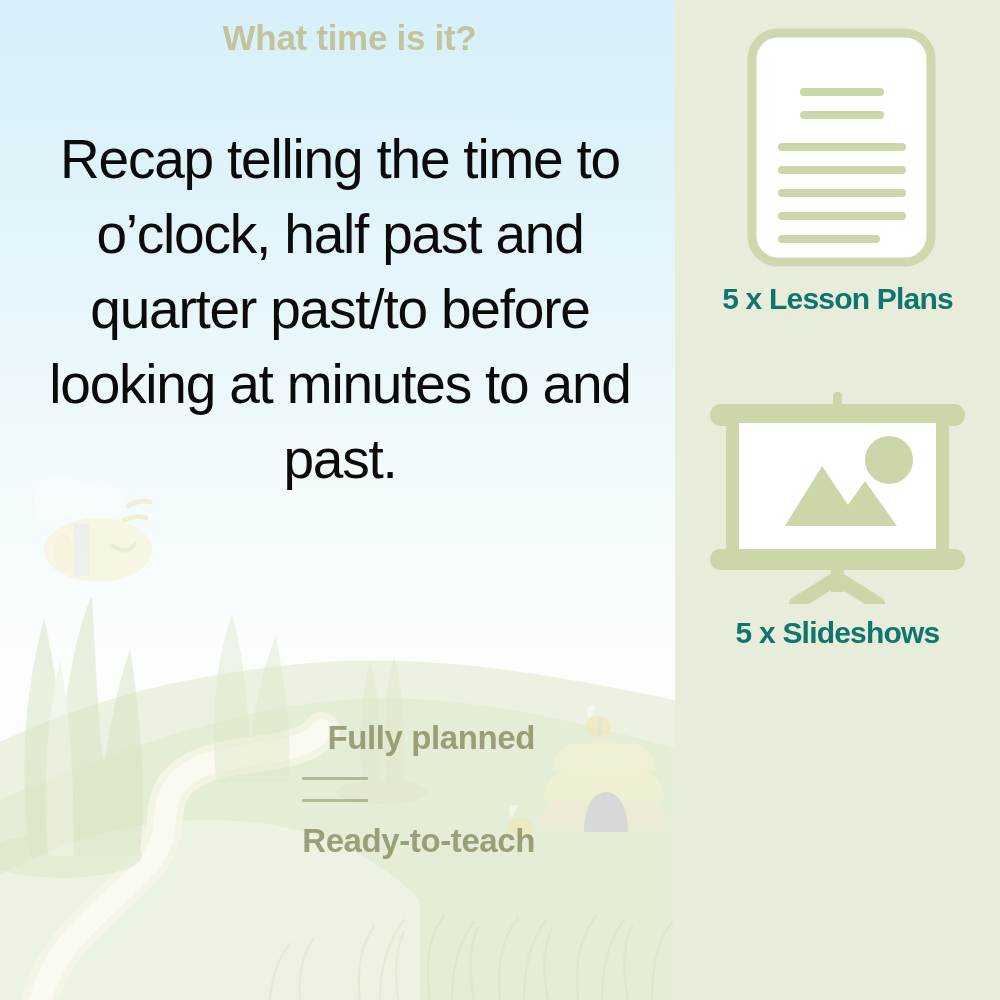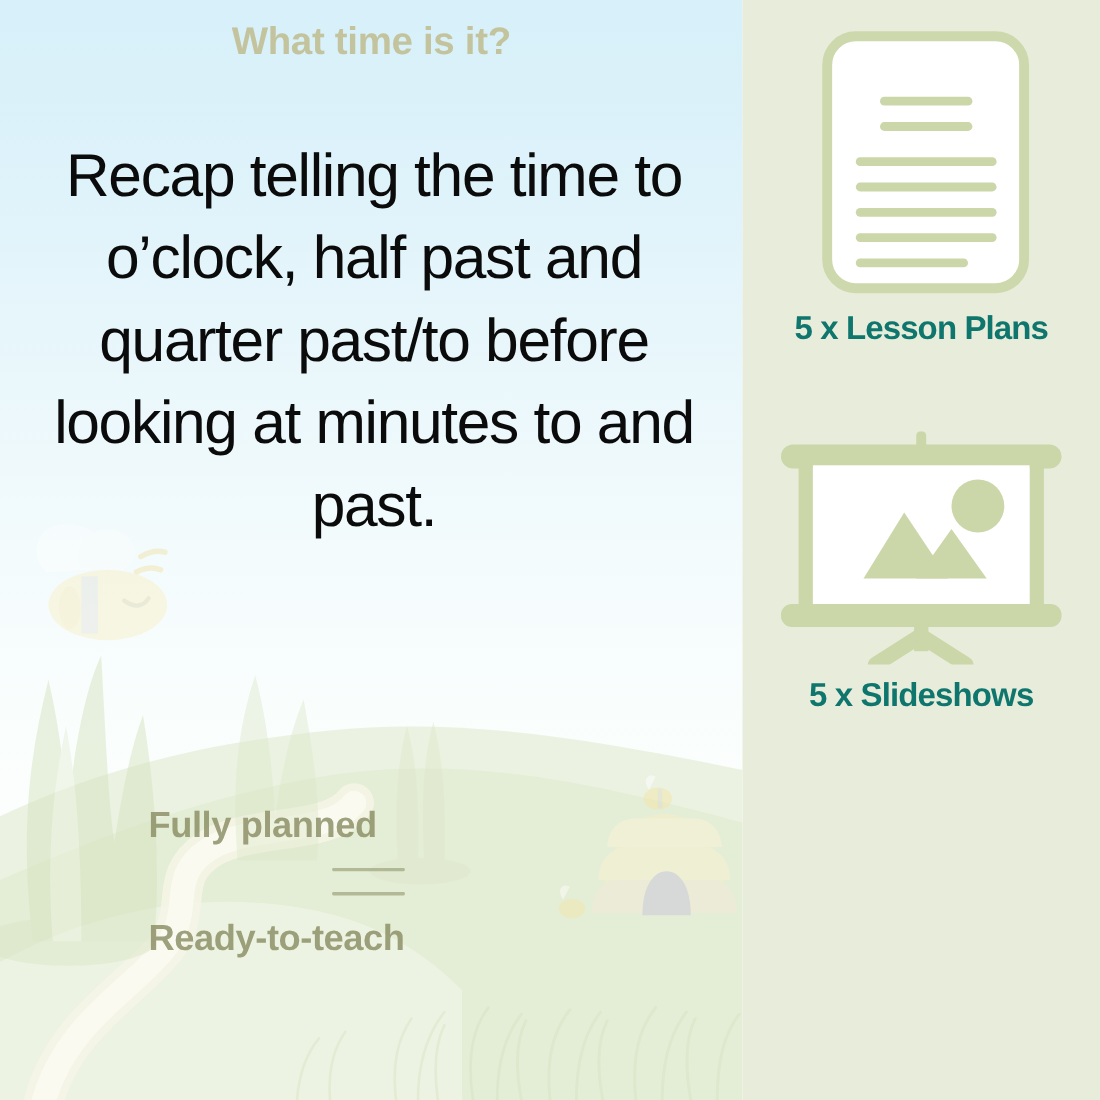--- a/index.html
+++ b/index.html
@@ -45,41 +45,41 @@
   .hl-title {
     position: absolute;
     left: 0;
     top: 18px;
     width: 675px;
     text-align: center;
     font-size: 35px;
     font-weight: bold;
     letter-spacing: -0.3px;
     color: #c3c49e;
+    padding-left: 12px;
   }
   .hl-body {
     position: absolute;
     left: 40px;
     top: 122px;
     width: 600px;
     text-align: center;
     font-size: 55px;
     line-height: 75px;
     color: #0b0b0b;
     letter-spacing: -1.2px;
   }
 
   
   #feature-stack {
     position: absolute;
     left: 135px;
     top: 718px;
     width: 400px;
-    text-align: left;
-    margin-top: 12px;
+    text-align: right;
   }
   .feature-line {
     font-size: 33px;
     font-weight: bold;
     color: #8b8e64;
     letter-spacing: -0.4px;
     line-height: 40px;
     opacity: 0.82;
   }
   .feature-div {

